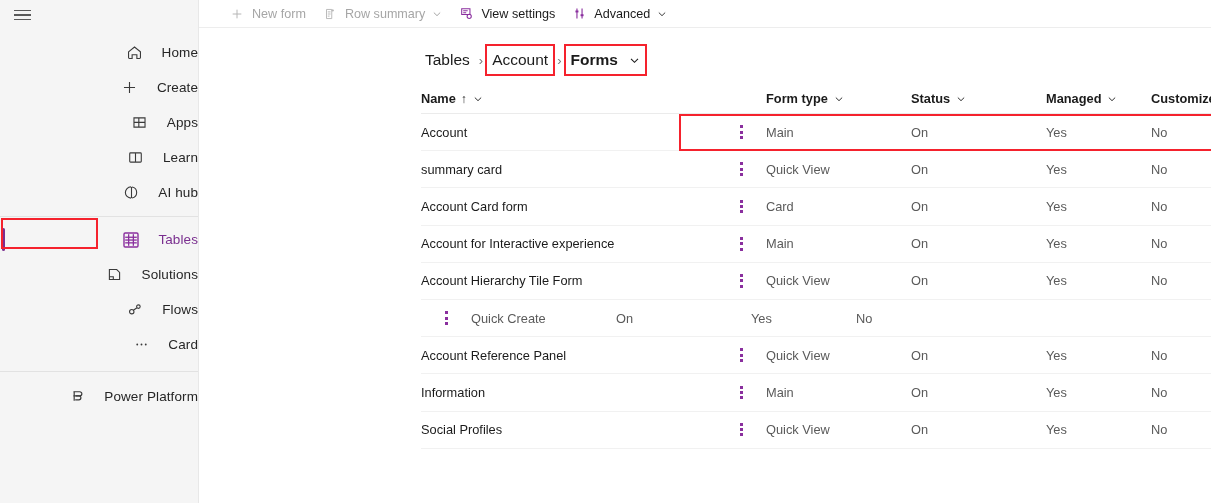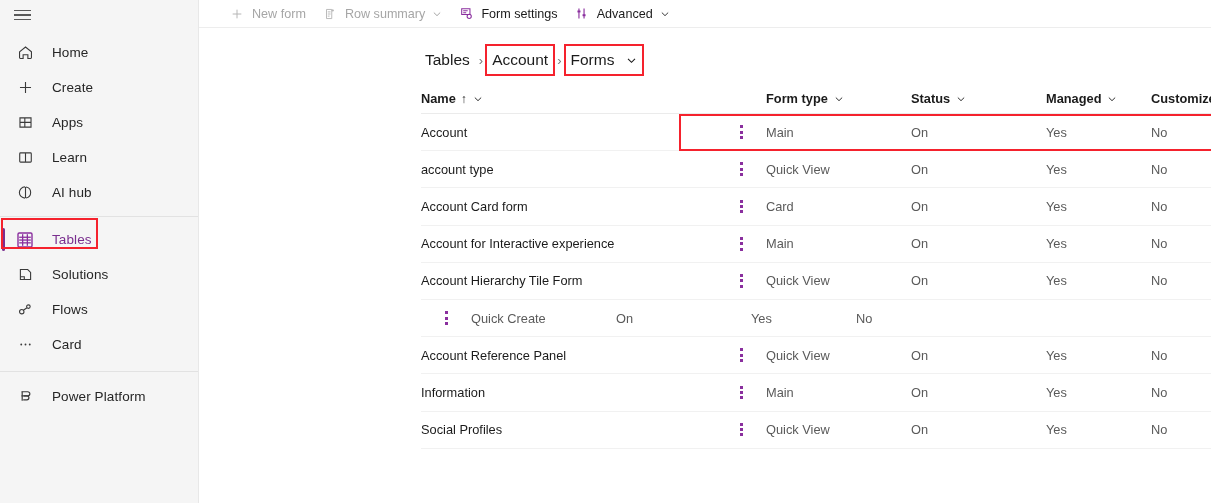--- a/index.html
+++ b/index.html
@@ -25,20 +25,21 @@
   }
   .hamburger .bars { display: flex; flex-direction: column; gap: 3px; }
   .hamburger .bars i { display: block; width: 17px; height: 1.6px; background: #5a5a5a; }
 
   .nav-item {
     height: 35px;
     display: flex; align-items: center;
     padding-left: 14px;
     position: relative;
     cursor: pointer;
+    justify-content: flex-end;
   }
   .nav-item .ico {
     width: 22px; height: 22px;
     display: flex; align-items: center; justify-content: center;
     flex: 0 0 22px;
     color: #3a3a3a;
   }
   .nav-item .lbl {
     margin-left: 16px;
     font-size: 13.5px;
@@ -107,21 +108,21 @@
   .breadcrumb {
     display: flex; align-items: center;
     padding: 20px 0 0 222px;
     height: 44px;
   }
   .crumb {
     font-size: 15.5px; color: #1b1b1b;
     cursor: pointer; white-space: nowrap;
     position: relative; padding: 2px 4px;
   }
-  .crumb.current { font-weight: normal; }
+  .crumb.current { font-weight: bold; }
   .crumb .bchev { margin-left: 7px; display: inline-flex; vertical-align: middle; color: #1b1b1b; }
   .crumb-sep {
     margin: 0 5px; color: #7a7a7a; font-size: 13px;
     display: flex; align-items: center;
   }
   .crumb.boxed::after {
     content: ""; position: absolute;
     left: -3px; top: -5px; right: -3px; bottom: -5px;
     border: 2px solid #f5222d;
     pointer-events: none;
@@ -336,21 +337,21 @@
       </div>
 
       <div class="cmd">
         <span class="cico">
           <svg width="15" height="15" viewBox="0 0 20 20" fill="none" stroke="currentColor" stroke-width="1.4">
             <path d="M3.6 3.6h11v7.6h-11z"></path>
             <path d="M5.6 6.4h6M5.6 8.9h4"></path>
             <circle cx="13.6" cy="13.8" r="2.8"></circle>
           </svg>
         </span>
-        <span>Form settings</span>
+        <span>View settings</span>
       </div>
 
       <div class="cmd">
         <span class="cico">
           <svg width="15" height="15" viewBox="0 0 20 20" fill="none" stroke="currentColor" stroke-width="1.5">
             <path d="M6.6 3.4v13.2M13.4 3.4v13.2"></path>
             <rect x="4.6" y="6.0" width="4" height="2.6" fill="currentColor" stroke="none"></rect>
             <rect x="11.4" y="11.0" width="4" height="2.6" fill="currentColor" stroke="none"></rect>
           </svg>
         </span>
@@ -435,21 +436,21 @@
               </span>
             </div>
           <div class="cell sub c-type">Main</div>
           <div class="cell sub c-status">On</div>
           <div class="cell sub c-man">Yes</div>
           <div class="cell sub c-cust">No</div>
 
         </div>
 
         <div class="row">
-          <div class="cell c-name">account type</div>
+          <div class="cell c-name">summary card</div>
           <div class="c-kebab">
               <span class="kebab">
                 <i></i>
                 <i></i>
                 <i></i>
               </span>
             </div>
           <div class="cell sub c-type">Quick View</div>
           <div class="cell sub c-status">On</div>
           <div class="cell sub c-man">Yes</div>

